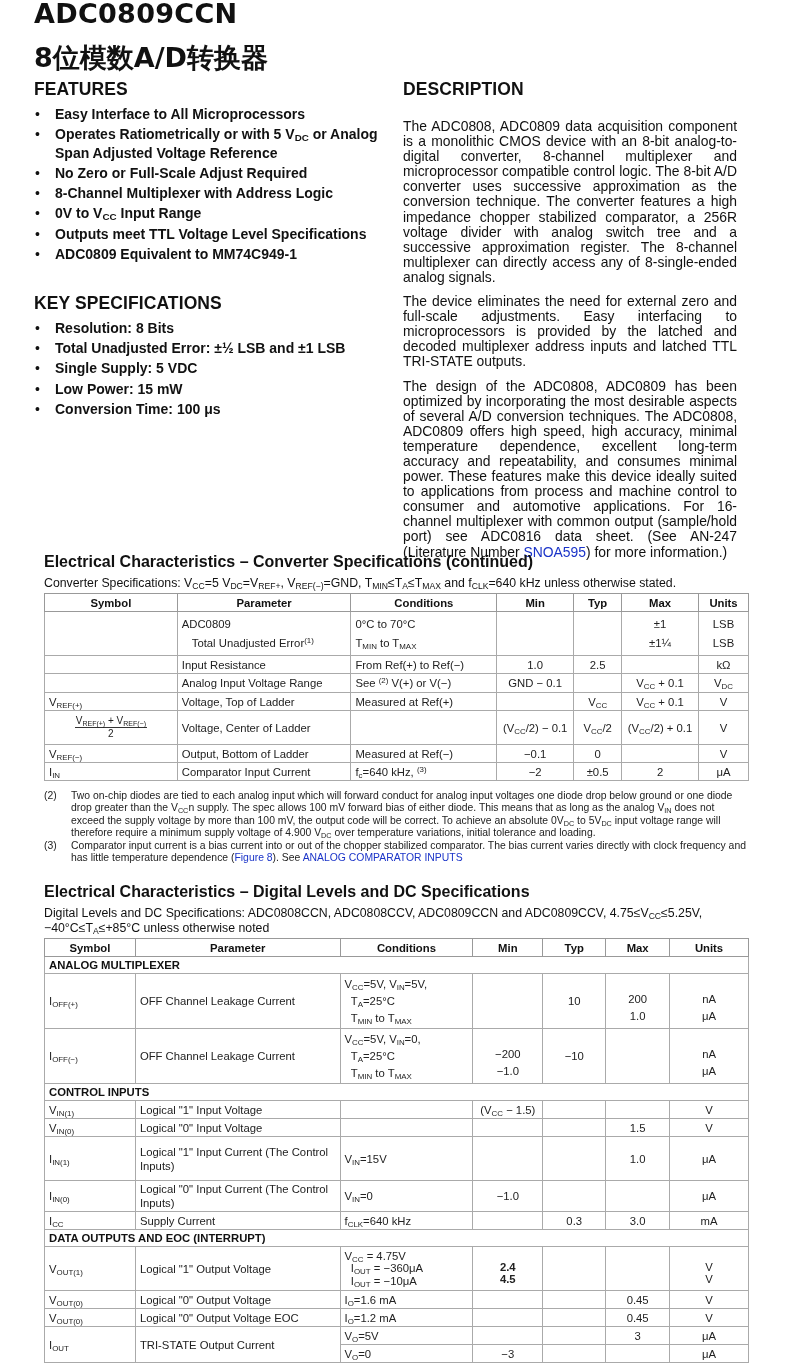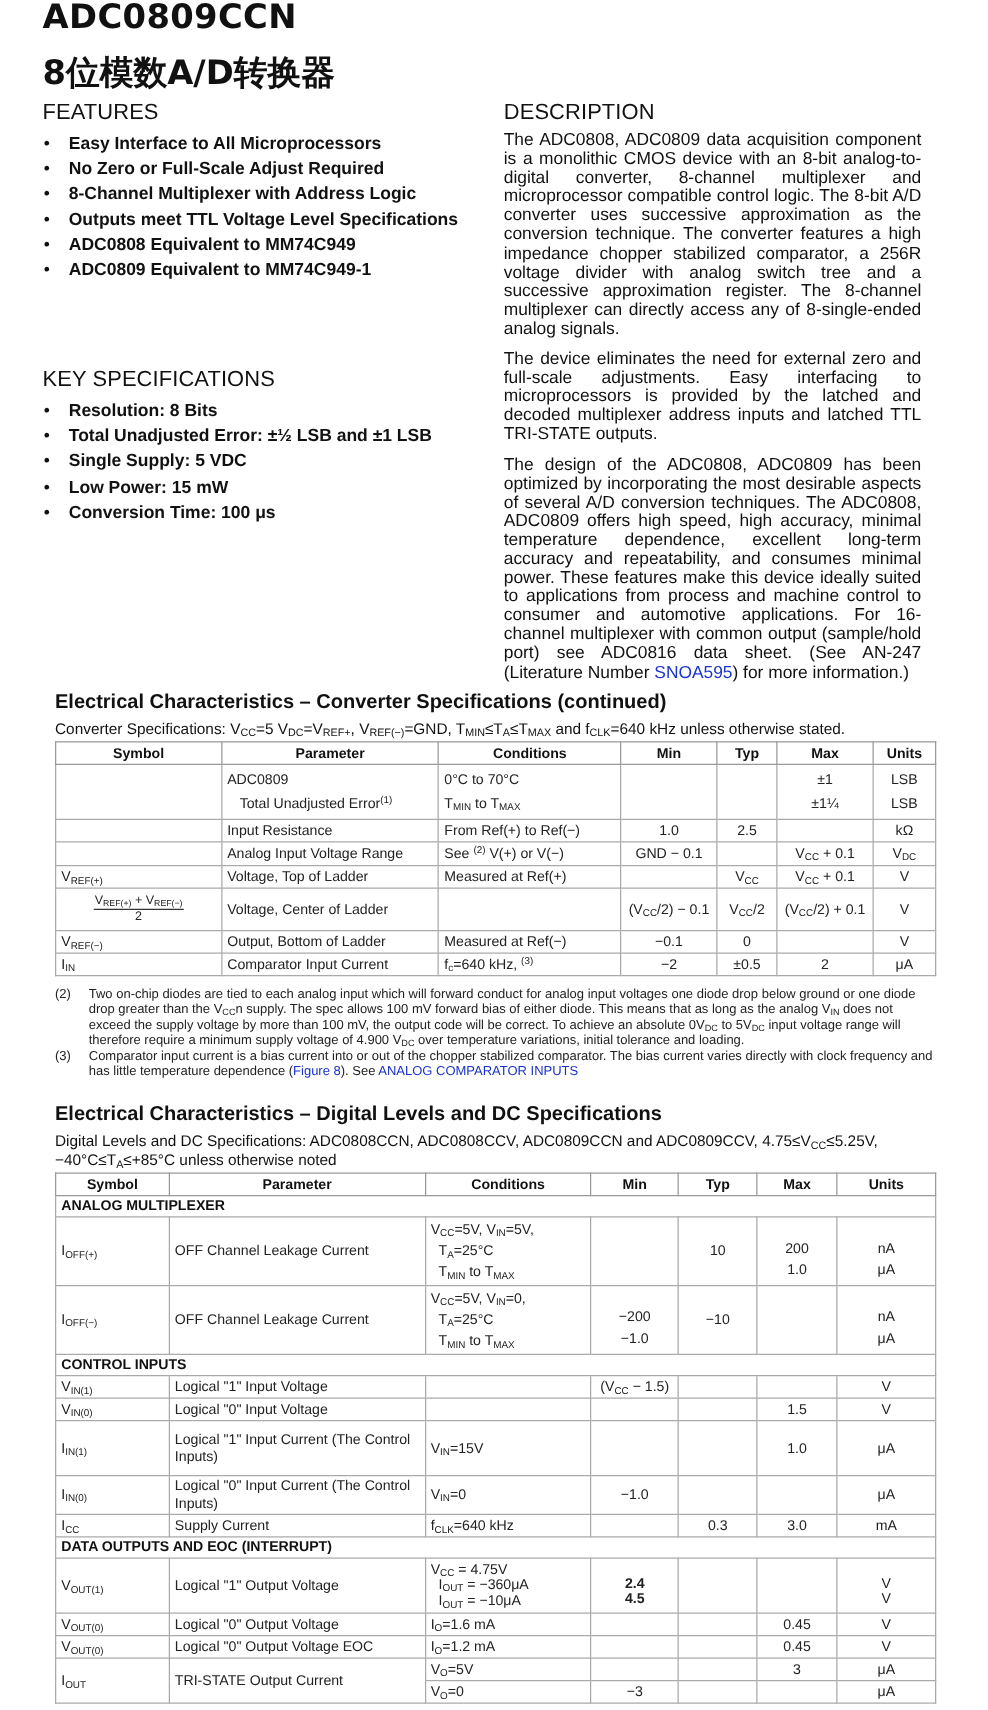--- a/index.html
+++ b/index.html
@@ -1,21 +1,21 @@
 <!DOCTYPE html>
 <html><head>
 <meta charset="utf-8">
 <style>
 *{box-sizing:border-box;margin:0;padding:0}
 html,body{width:790px;height:1368px;background:#fff;overflow:hidden}
 body{font-family:"Liberation Sans",sans-serif;color:#111;position:relative}
 .abs{position:absolute}
 #title{left:34px;top:-2px;font-size:27px;font-weight:bold;font-family:"DejaVu Sans",sans-serif;letter-spacing:0.3px}
 #subtitle{left:34px;top:40px;font-size:27px;font-weight:bold;font-family:"DejaVu Sans",sans-serif}
-.h2{font-size:17.5px;font-weight:normal;letter-spacing:0.1px}
+.h2{font-size:17.5px;font-weight:bold;letter-spacing:0.1px}
 ul.bul{list-style:none}
 ul.bul li{position:relative;padding-left:21px;font-size:14px;font-weight:bold;line-height:18.6px;margin-bottom:1.6px}
 ul.bul li::before{content:"•";position:absolute;left:1px;top:0;font-weight:normal}
 .desc p{font-size:13.9px;line-height:15.1px;text-align:justify;margin-bottom:9px}
 a.link{color:#1a33c8;text-decoration:none}
 .sec-title{font-size:16px;font-weight:bold}
 .cond{font-size:12.3px;line-height:15px}
 .cond b{font-weight:normal}
 table.spec{border-collapse:collapse;font-size:11.3px;color:#222;position:absolute;left:44px}
 table.spec th{font-weight:bold;border:1px solid #999;text-align:center;height:18px;padding:0 3px;color:#111}
@@ -35,41 +35,42 @@
 </head>
 <body>
 
 <div id="title" class="abs">ADC0809CCN</div>
 <div id="subtitle" class="abs">8位模数A/D转换器</div>
 
 <div class="abs" style="left:34px;top:79px;width:360px">
   <div class="h2">FEATURES</div>
   <ul class="bul" style="margin-top:5px">
     <li>Easy Interface to All Microprocessors</li>
+    <li>Operates Ratiometrically or with 5 V<sub>DC</sub> or Analog Span Adjusted Voltage Reference</li>
     <li>No Zero or Full-Scale Adjust Required</li>
     <li>8-Channel Multiplexer with Address Logic</li>
+    <li>0V to V<sub>CC</sub> Input Range</li>
     <li>Outputs meet TTL Voltage Level Specifications</li>
-    <li>ADC0808 Equivalent to MM74C949</li>
     <li>ADC0809 Equivalent to MM74C949-1</li>
   </ul>
 </div>
 
 <div class="abs" style="left:34px;top:293px;width:360px">
   <div class="h2">KEY SPECIFICATIONS</div>
   <ul class="bul" style="margin-top:5px">
     <li>Resolution: 8 Bits</li>
     <li>Total Unadjusted Error: ±½ LSB and ±1 LSB</li>
     <li>Single Supply: 5 VDC</li>
     <li>Low Power: 15 mW</li>
     <li>Conversion Time: 100 μs</li>
   </ul>
 </div>
 
 <div class="abs desc" style="left:403px;top:79px;width:334px">
-  <div class="h2" style="margin-bottom:4px">DESCRIPTION</div>
+  <div class="h2" style="margin-bottom:19px">DESCRIPTION</div>
   <p>The ADC0808, ADC0809 data acquisition component is a monolithic CMOS device with an 8-bit analog-to-digital converter, 8-channel multiplexer and microprocessor compatible control logic. The 8-bit A/D converter uses successive approximation as the conversion technique. The converter features a high impedance chopper stabilized comparator, a 256R voltage divider with analog switch tree and a successive approximation register. The 8-channel multiplexer can directly access any of 8-single-ended analog signals.</p>
   <p>The device eliminates the need for external zero and full-scale adjustments. Easy interfacing to microprocessors is provided by the latched and decoded multiplexer address inputs and latched TTL TRI-STATE outputs.</p>
   <p><span>The design of the ADC0808, ADC0809 has been optimized by incorporating the most desirable aspects of several A/D conversion techniques. The ADC0808, ADC0809 offers high speed, high accuracy, minimal temperature dependence, excellent long-term accuracy and repeatability, and consumes minimal power. These features make this device ideally suited to applications from process and machine control to consumer and automotive applications. For 16-channel multiplexer with common output (sample/hold port) see ADC0816 data sheet. (See AN-247 (Literature Number </span><a class="link">SNOA595</a><span>) for more information.)</span></p>
 </div>
 
 <div class="abs sec-title" style="left:44px;top:553px">Electrical Characteristics – Converter Specifications (continued)</div>
 <div class="abs cond" style="left:44px;top:576px;white-space:nowrap"><b>Converter Specifications:</b> V<sub>CC</sub>=5 V<sub>DC</sub>=V<sub>REF+</sub>, V<sub>REF(−)</sub>=GND, T<sub>MIN</sub>≤T<sub>A</sub>≤T<sub>MAX</sub> and f<sub>CLK</sub>=640 kHz unless otherwise stated.</div>
 
 <table class="spec" style="top:593px;width:705px">
   <colgroup>

